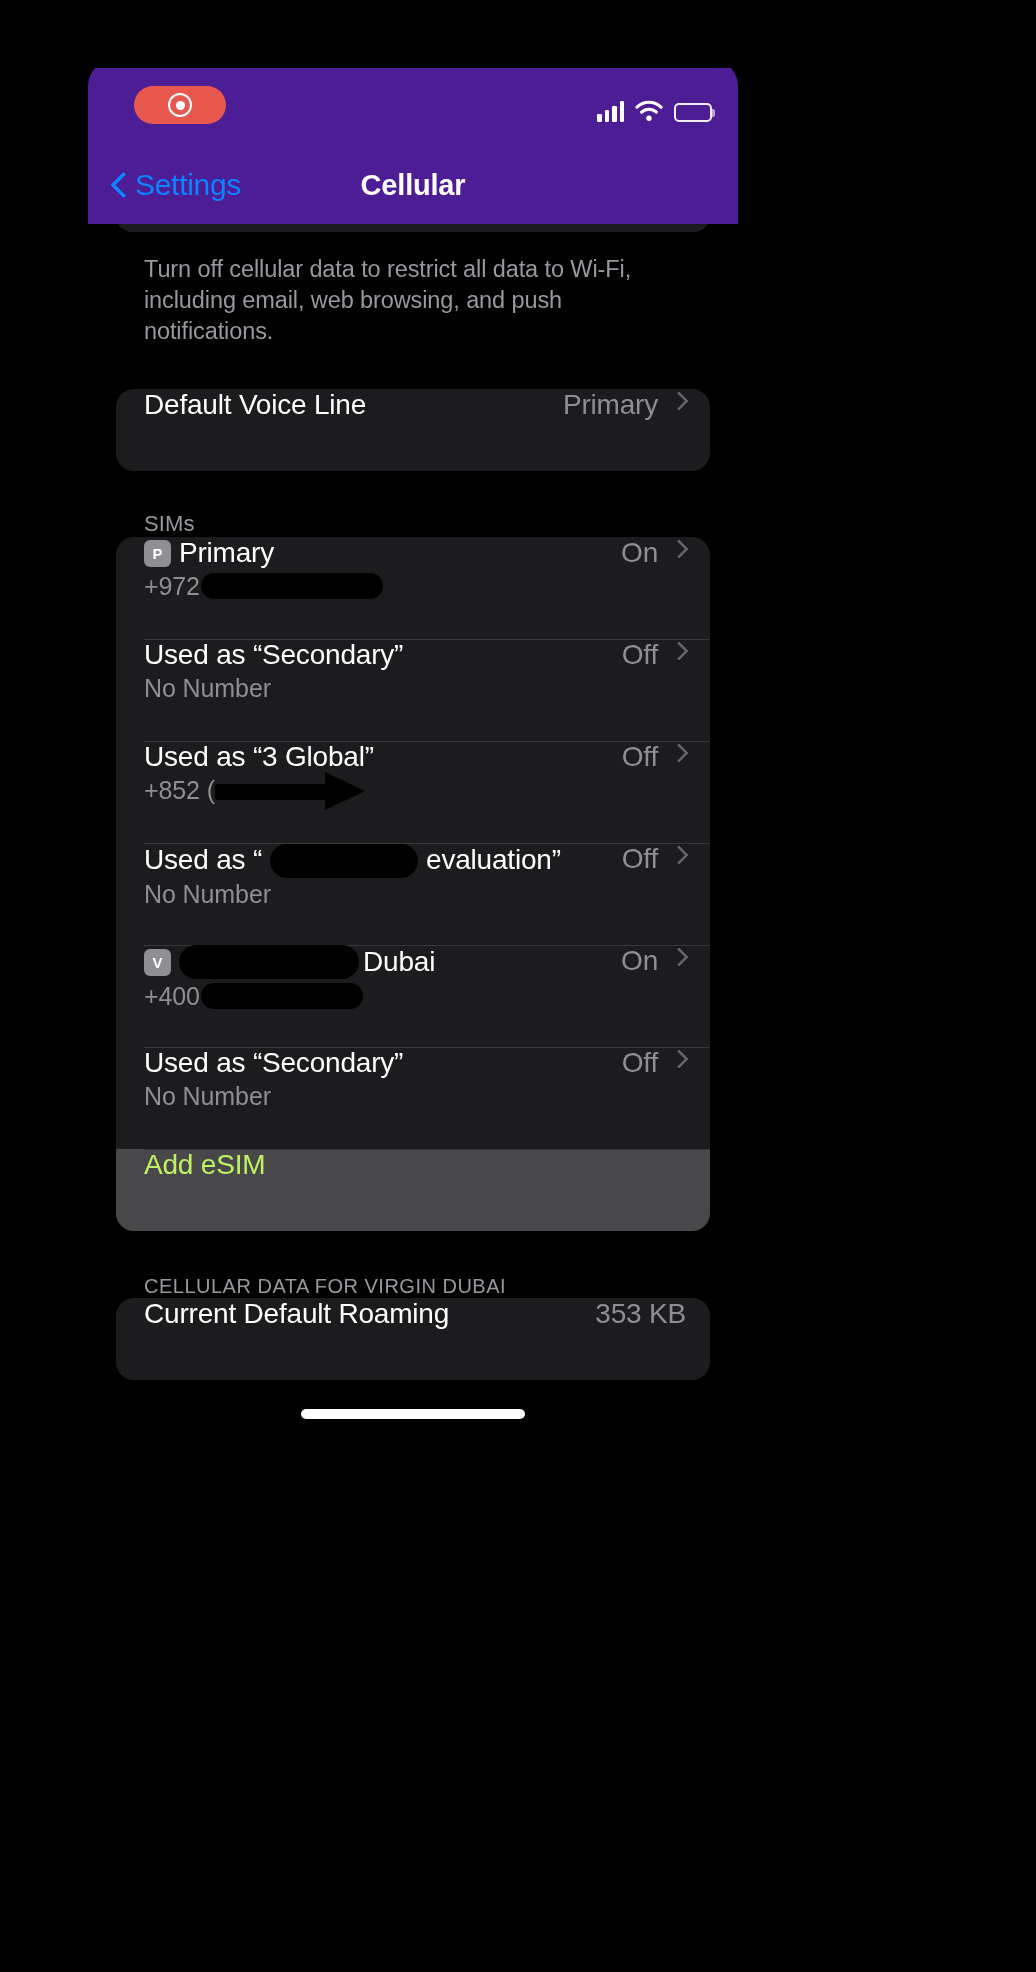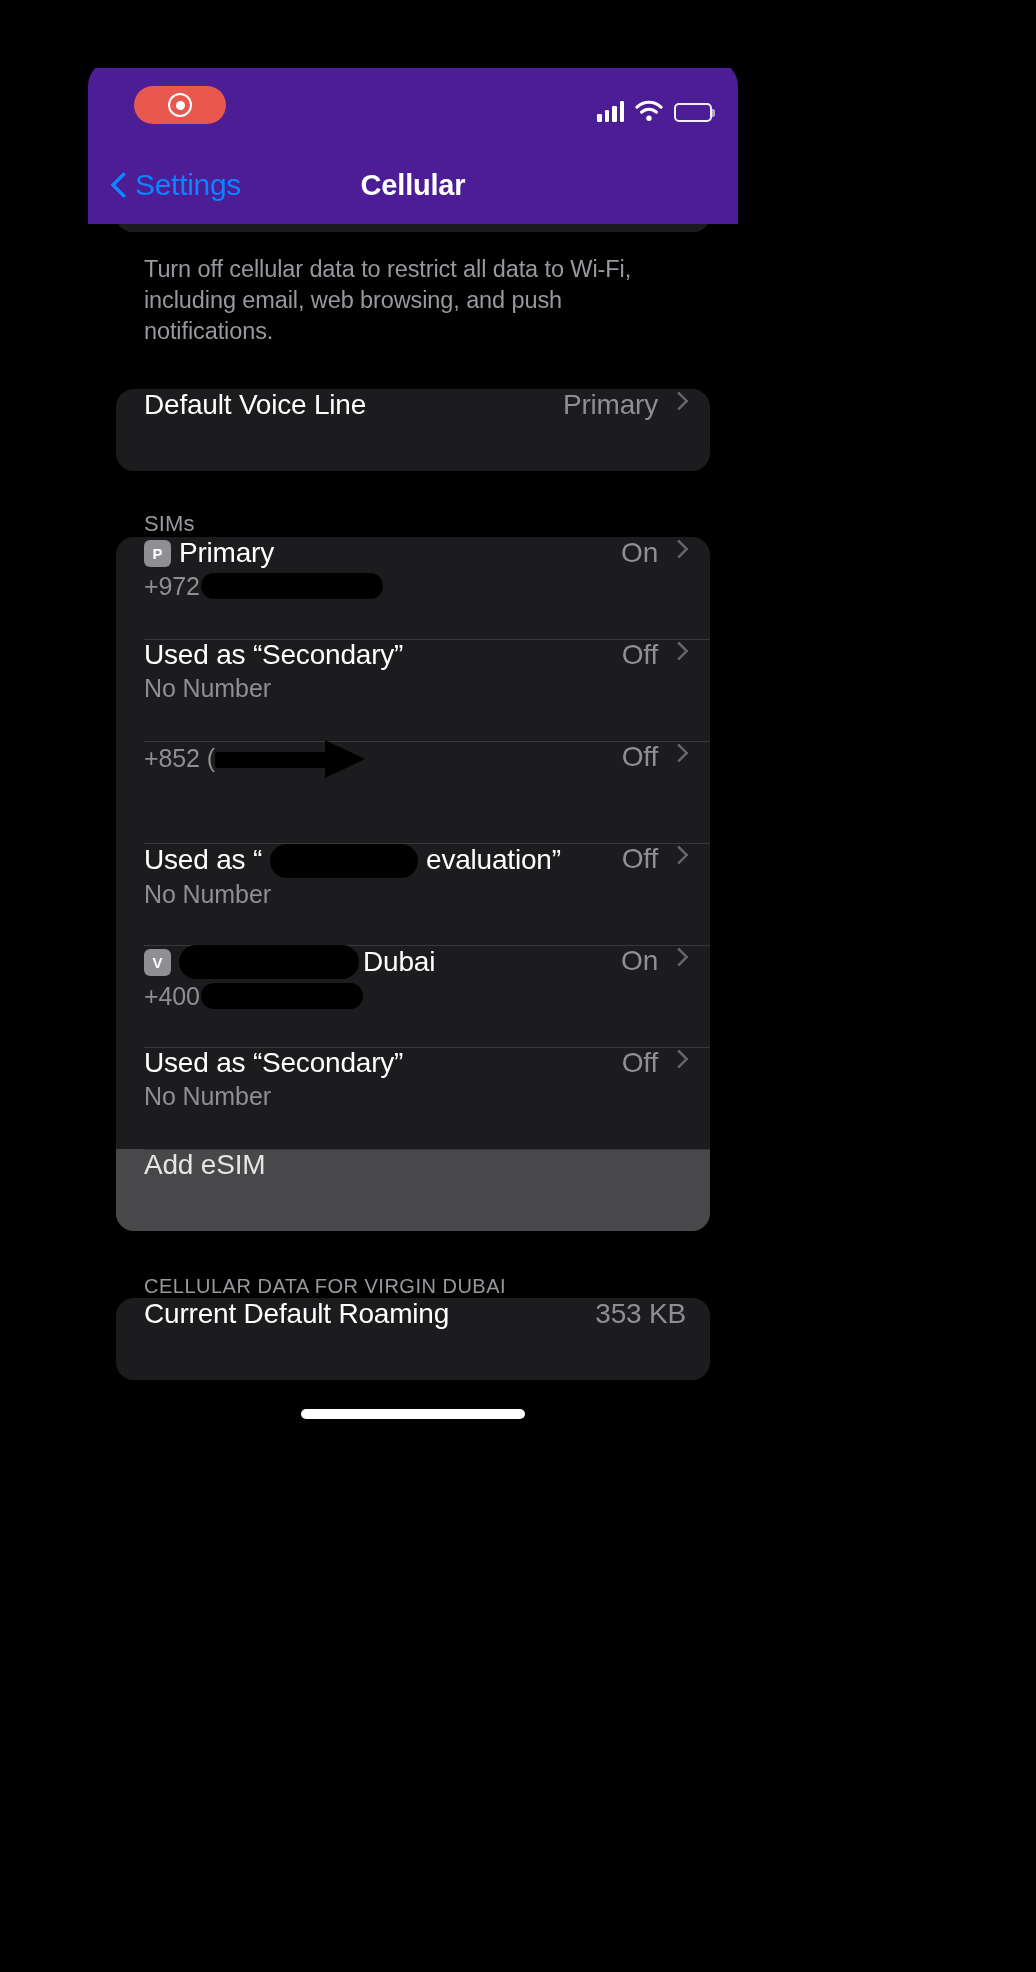--- a/index.html
+++ b/index.html
@@ -265,21 +265,21 @@
     position: absolute; right: 0; top: 50%;
     transform: translateY(-50%);
     width: 0; height: 0;
     border-top: 19px solid transparent;
     border-bottom: 19px solid transparent;
     border-left: 40px solid #000000;
   }
 
   
   .row.highlighted { background: #48484a; }
-  .row.highlighted .row-title { color: #e5e5e5; }
+  .row.highlighted .row-title { color: #bef264; }
 
   
   #home-indicator {
     position: absolute;
     left: 50%;
     transform: translateX(-50%);
     bottom: 31px;
     width: 224px;
     height: 10px;
     background: #ffffff;
@@ -371,20 +371,23 @@
             <span>Used as “Secondary”</span>
           </div>
           <div class="row-sub">No Number</div>
         </div>
         <div class="row-value">Off</div>
         <span class="chevron"></span>
       </div>
 
       <div class="row sim-row">
         <div class="row-main">
+          <div class="row-title">
+            <span>Used as “3 Global”</span>
+          </div>
           <div class="row-sub">
             <span>+852 (</span><span class="redact-arrow"><span class="shaft"></span><span class="head"></span></span>
           </div>
         </div>
         <div class="row-value">Off</div>
         <span class="chevron"></span>
       </div>
 
       <div class="row sim-row">
         <div class="row-main">

